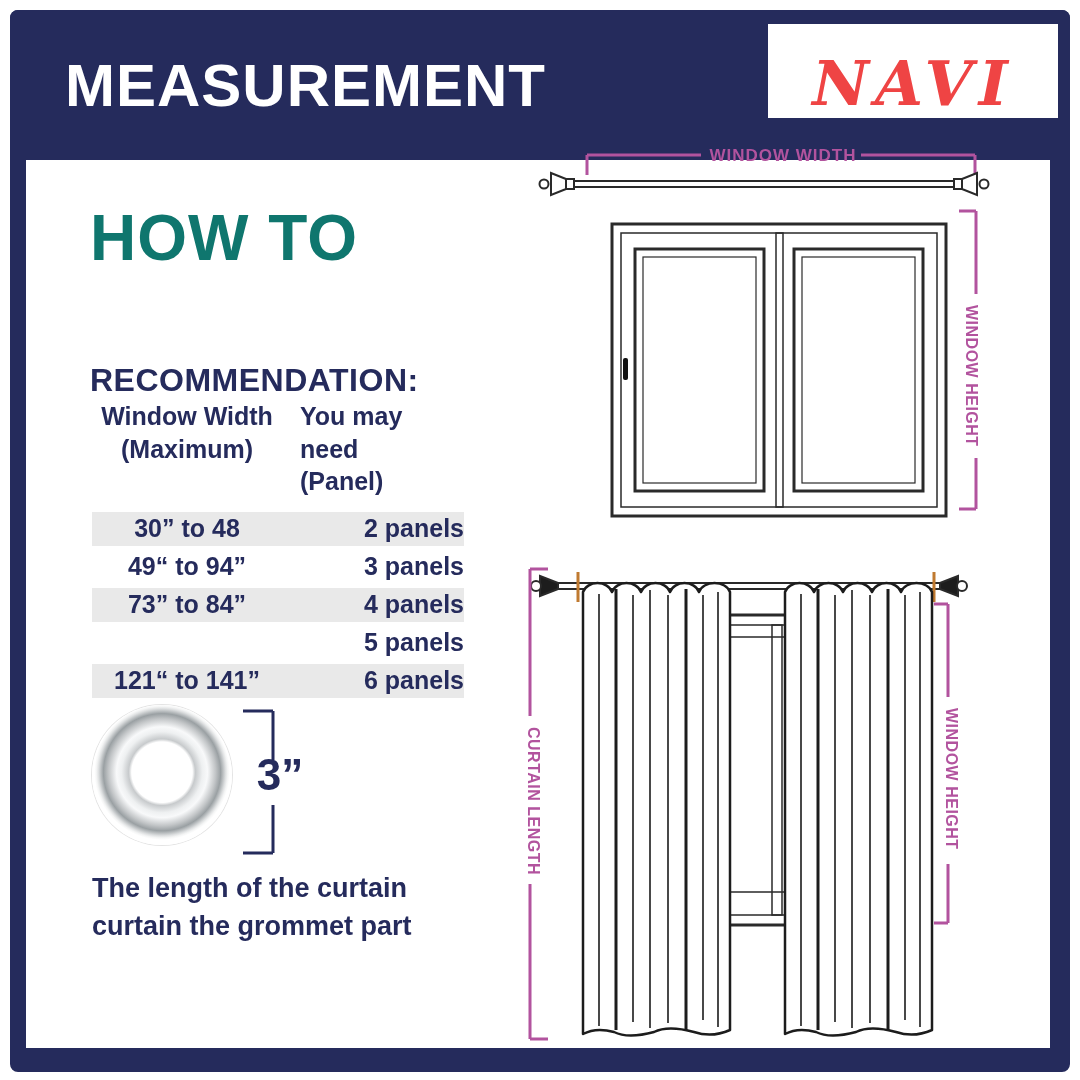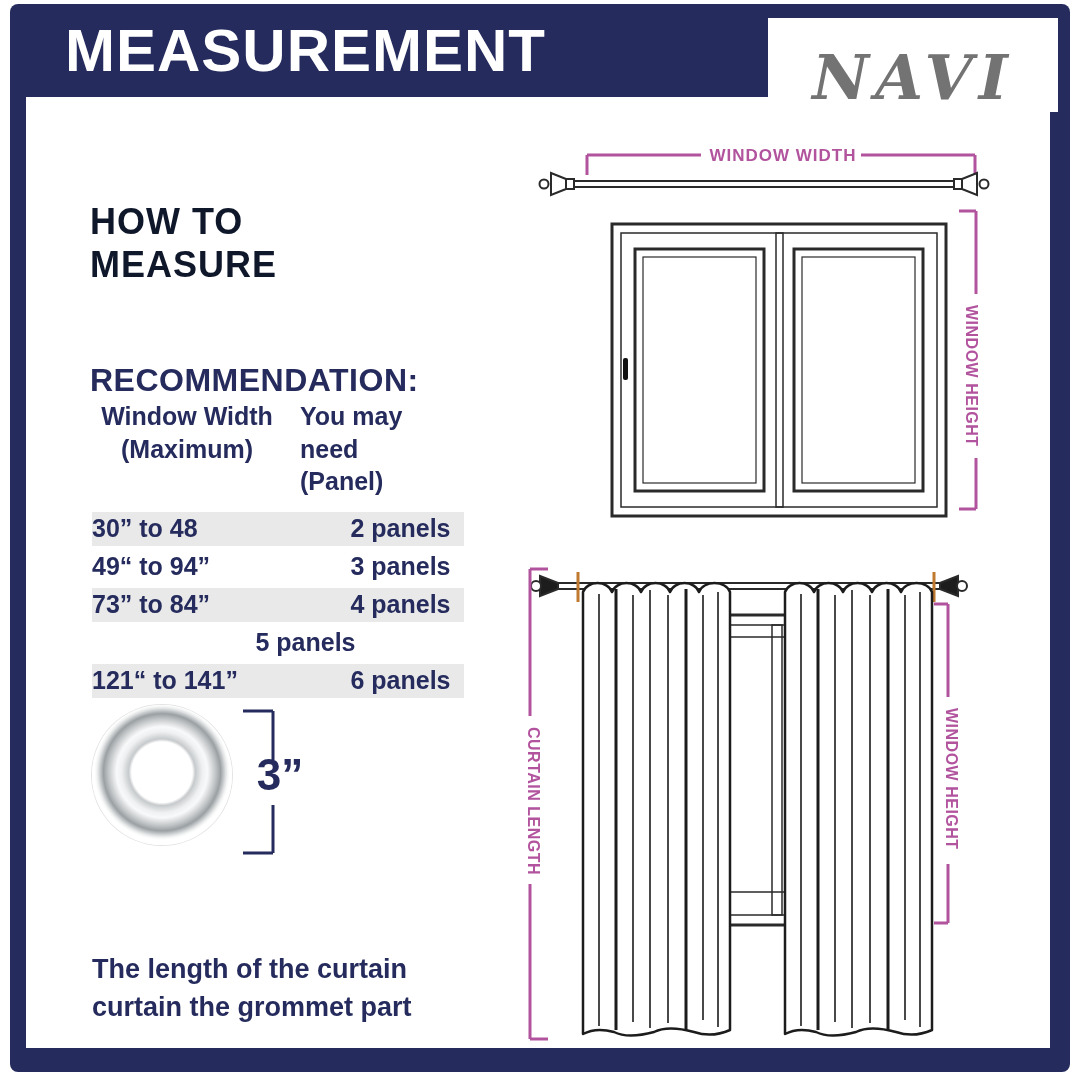--- a/index.html
+++ b/index.html
@@ -6,52 +6,52 @@
   html,body { width:1080px; height:1080px; }
   body { font-family:"Liberation Sans", sans-serif; background:#ffffff; overflow:hidden; }
   .page { position:relative; width:1080px; height:1080px; background:#ffffff; }
 
   
   .frame { position:absolute; left:10px; top:10px; width:1060px; height:1062px;
            border:16px solid #252b5c; border-right-width:20px; border-bottom-width:24px;
            border-radius:8px; }
 
   
-  .header { position:absolute; left:10px; top:4px; width:1060px; height:93px;
+  .header { position:absolute; left:10px; top:10px; width:1060px; height:150px;
             background:#252b5c; border-radius:8px 8px 0 0; display:flex; align-items:center; }
   .title { color:#ffffff; font-size:60px; font-weight:800; letter-spacing:1px; margin-left:55px; }
   .logo-box { position:absolute; right:12px; top:14px; width:290px; height:94px; background:#ffffff;
               display:flex; align-items:center; justify-content:center; }
   .logo-text { font-family:"DejaVu Serif", serif; font-style:italic; font-weight:700;
-               font-size:62px; color:#737373; letter-spacing:6px;margin-top:24px; }
-
-  
-  .howto { position:absolute; left:90px; top:200px; font-size:36px; font-weight:800;
-           line-height:1.2; color:#0f172a; letter-spacing:1px; }
+               font-size:62px; color:#ef4444; letter-spacing:6px;margin-top:24px; }
+
+  
+  .howto { position:absolute; left:90px; top:200px; font-size:64px; font-weight:800;
+           line-height:1.2; color:#0f766e; letter-spacing:1px; }
   .rec-label { position:absolute; left:90px; top:362px; font-size:32px; font-weight:800;
                color:#252b5c; letter-spacing:0.5px; }
   .rec-table { position:absolute; left:92px; top:400px; width:372px; }
   .thead { display:flex; font-size:25px; font-weight:700; color:#252b5c; line-height:1.3;
            margin-bottom:14px; }
   .th1 { flex:0 0 190px; text-align:center; white-space:pre-line; }
   .th2 { flex:1; text-align:left; white-space:pre-line; padding-left:18px; }
   .trow { display:flex; align-items:center; height:34px; margin-bottom:4px;
           font-size:25px; font-weight:700; color:#252b5c; }
   .trow.striped { background:#e9e9e9; }
-  .tc1 { flex:0 0 190px; }
-  .tc2 { flex:1; text-align:center; padding-left:55px; }
+  .tc1 { flex:0 0 190px; text-align:center; }
+  .tc2 { flex:1; text-align:right; padding-left:55px; }
 
   .grommet { position:absolute; left:92px; top:705px; width:140px; height:140px; border-radius:50%;
     background: radial-gradient(circle at 50% 48%,
       #ffffff 0 30%, #c7cacc 33%, #eef0f1 40%, #f8f9fa 45%,
       #c2c5c7 53%, #9aa0a3 58%, #dfe1e2 63%, #f4f5f5 65%, #ffffff 67%);
     box-shadow: 0 0 0 1px #e4e4e4; }
   .size3 { position:absolute; left:244px; top:750px; width:72px; text-align:center;
            font-size:44px; font-weight:800; color:#252b5c; }
-  .note { position:absolute; left:92px; top:950px; font-size:27px; font-weight:700;
+  .note { position:absolute; left:92px; top:869px; font-size:27px; font-weight:700;
           color:#252b5c; line-height:1.42; }
 
   
   .dim { color:#b2539e; font-weight:800; letter-spacing:1px; }
   .dim-h { position:absolute; font-size:17px; text-align:center; }
   .dim-v { position:absolute; font-size:16px; writing-mode:vertical-rl; text-orientation:mixed;
            text-align:center; letter-spacing:0.5px; }
 
   svg { position:absolute; overflow:visible; }
 </style>
@@ -64,21 +64,20 @@
 
   <div class="header">
     <div class="title">MEASUREMENT</div>
     <div class="logo-box">
       <span class="logo-text">NAVI</span>
     </div>
   </div>
 
   <div class="howto">
     <div>HOW TO</div>
-    <div>MEASURE</div>
   </div>
 
   <div class="rec-label">RECOMMENDATION:</div>
 
   <div class="rec-table">
     <div class="thead">
       <div class="th1">Window Width
 (Maximum)</div>
       <div class="th2">You may need
 (Panel)</div>

